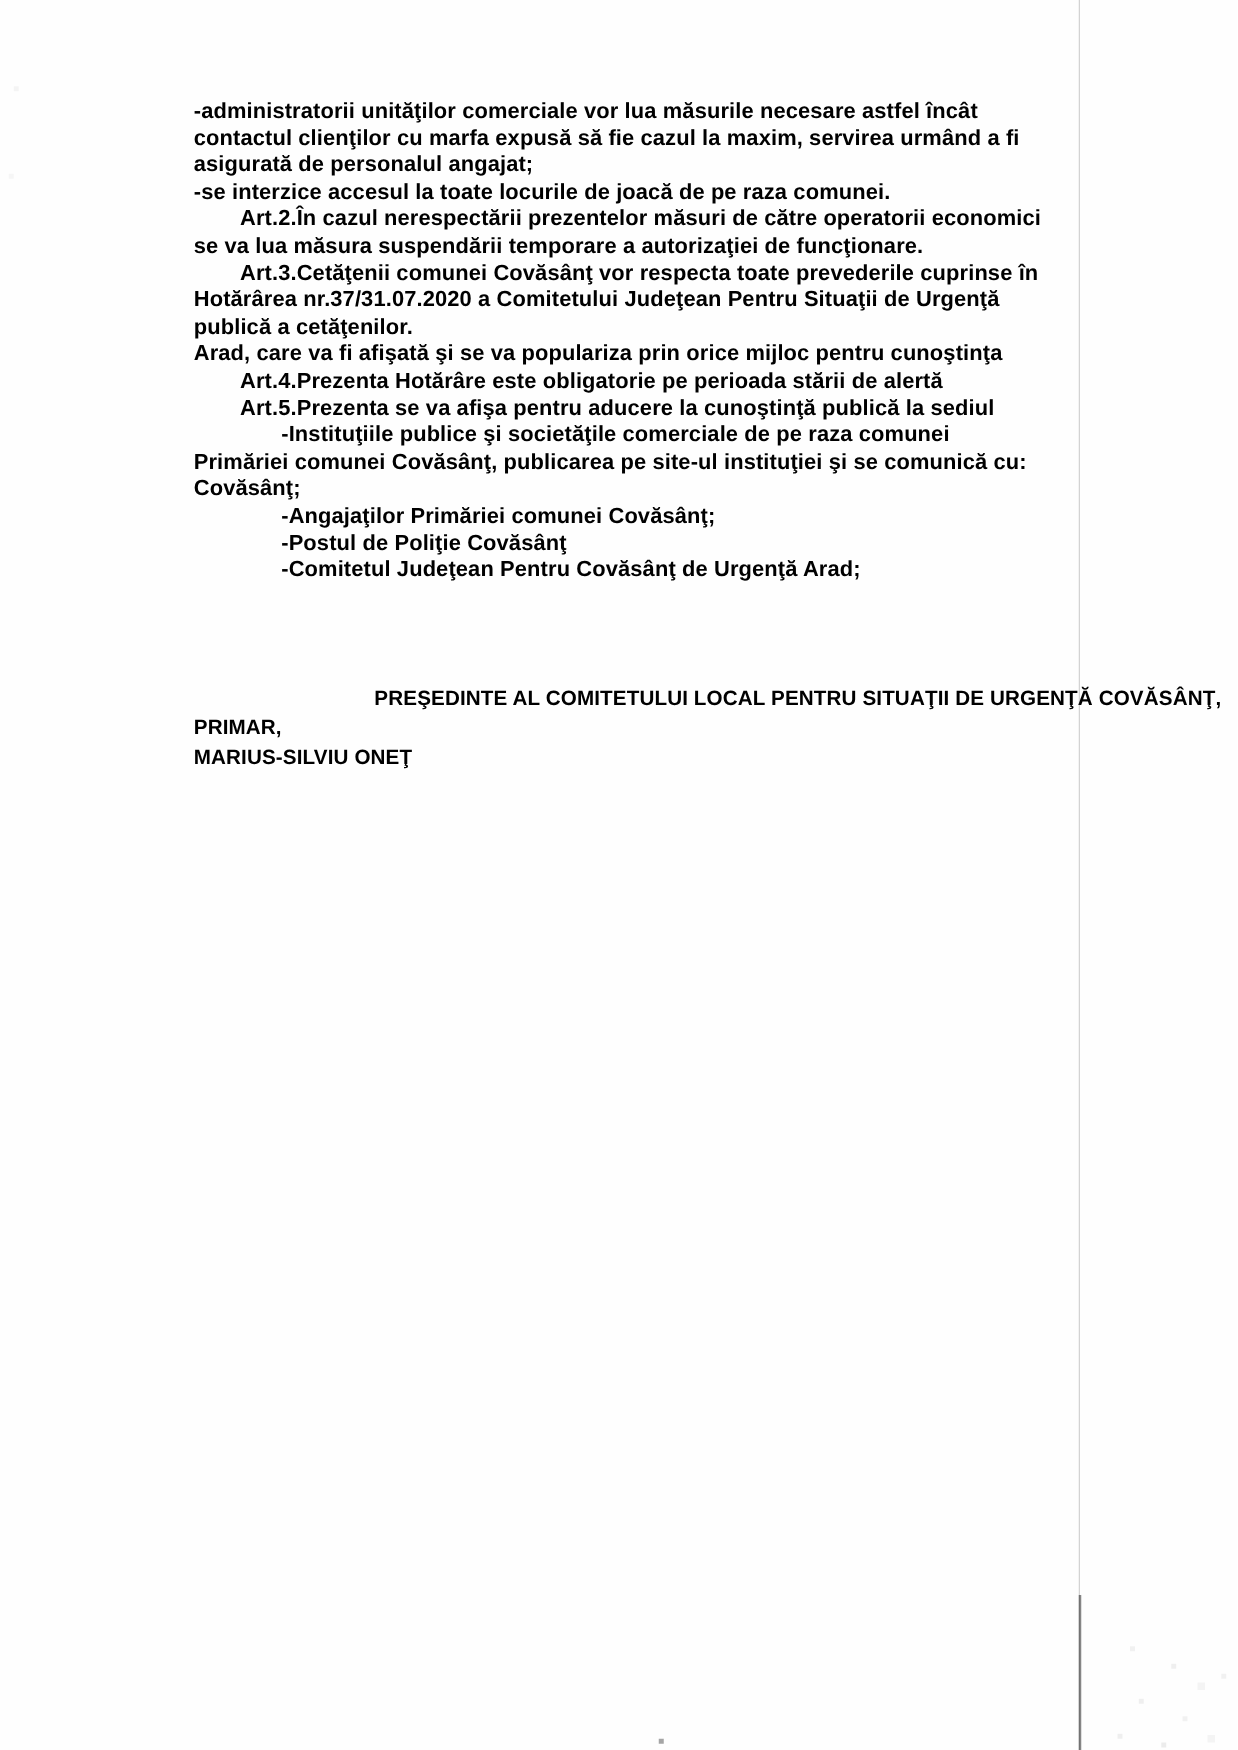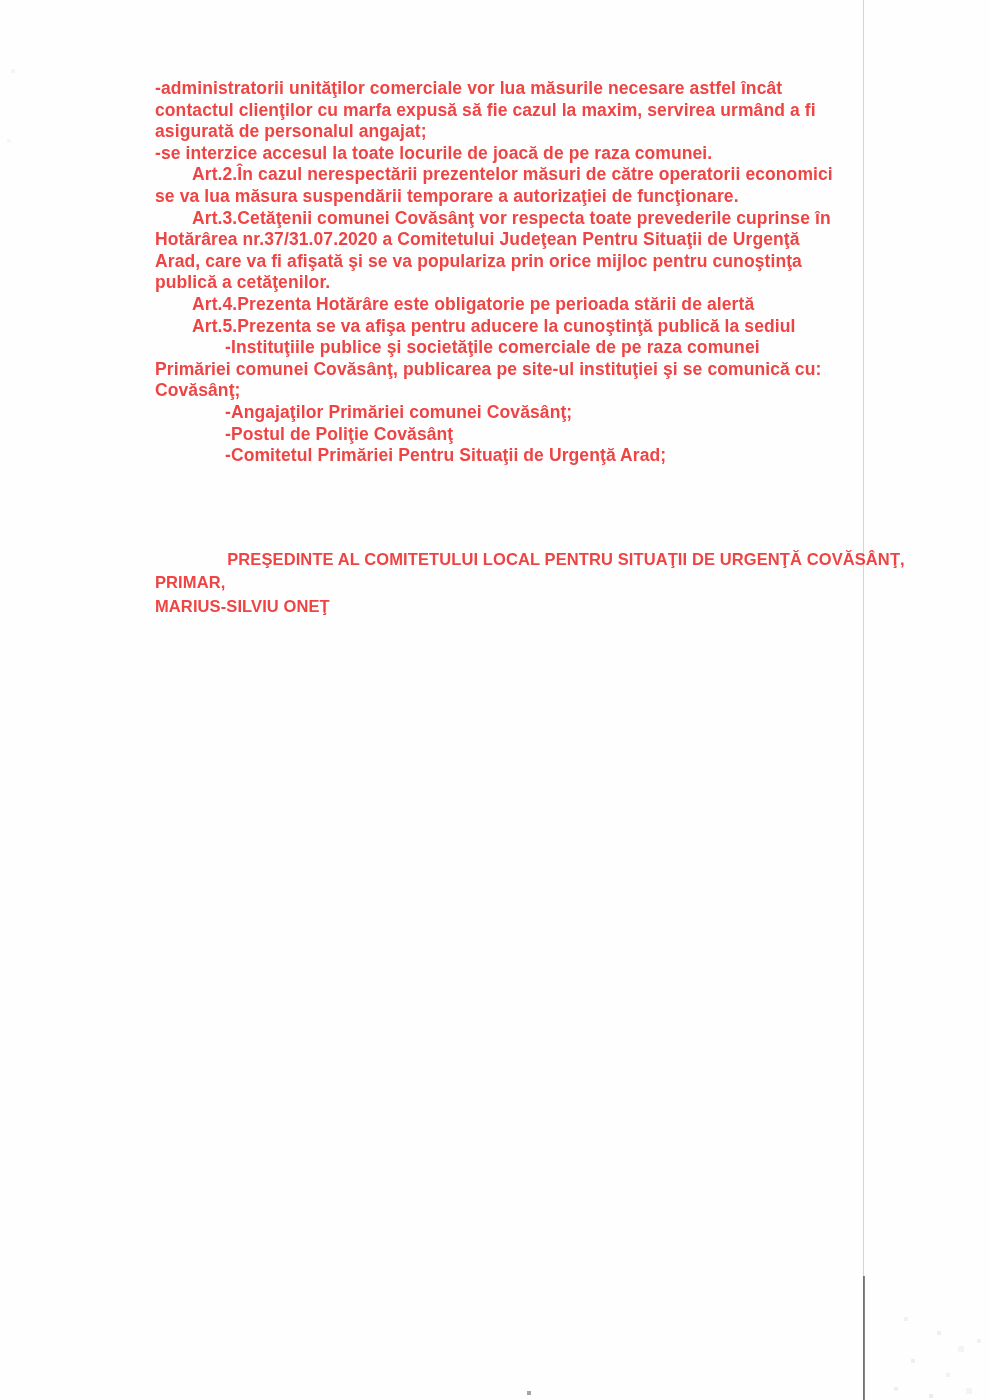--- a/index.html
+++ b/index.html
@@ -8,21 +8,21 @@
     background: #ffffff;
   }
   .page {
     position: relative;
     width: 990px;
     height: 1400px;
     background: #fefefe;
     overflow: hidden;
     font-family: "Liberation Sans", sans-serif;
     font-weight: 700;
-    color: #ef4444;
+    color: #000000;
     -webkit-font-smoothing: antialiased;
   }
   .doc-body {
     position: absolute;
     left: 155px;
     top: 78px;
     width: 805px;
     font-size: 17.5px;
     line-height: 21.6px;
     letter-spacing: 0.1px;
@@ -34,21 +34,21 @@
   .signature {
     position: absolute;
     left: 155px;
     top: 548px;
     width: 822px;
     font-size: 16.5px;
     line-height: 23.3px;
     letter-spacing: 0.1px;
     white-space: nowrap;
   }
-  .sig-first  { text-align: center; }
+  .sig-first  { text-align: right; }
   .sig-center { text-align: left; }
   
   .fold-line {
     position: absolute;
     left: 863px;
     top: 0;
     width: 1px;
     height: 1400px;
     background: rgba(60, 60, 60, 0.22);
   }
@@ -87,30 +87,30 @@
 
   <div class="doc-body">
     <div class="line">-administratorii unităţilor comerciale vor lua măsurile necesare astfel încât</div>
     <div class="line">contactul clienţilor cu marfa expusă să fie cazul la maxim, servirea urmând a fi</div>
     <div class="line">asigurată de personalul angajat;</div>
     <div class="line">-se interzice accesul la toate locurile de joacă de pe raza comunei.</div>
     <div class="line ind1">Art.2.În cazul nerespectării prezentelor măsuri de către operatorii economici</div>
     <div class="line">se va lua măsura suspendării temporare a autorizaţiei de funcţionare.</div>
     <div class="line ind1">Art.3.Cetăţenii comunei Covăsânţ vor respecta toate prevederile cuprinse în</div>
     <div class="line">Hotărârea nr.37/31.07.2020 a Comitetului Judeţean Pentru Situaţii de Urgenţă</div>
+    <div class="line">publică a cetăţenilor.</div>
     <div class="line">Arad, care va fi afişată şi se va populariza prin orice mijloc pentru cunoştinţa</div>
-    <div class="line">publică a cetăţenilor.</div>
     <div class="line ind1">Art.4.Prezenta Hotărâre este obligatorie pe perioada stării de alertă</div>
     <div class="line ind1">Art.5.Prezenta se va afişa pentru aducere la cunoştinţă publică la sediul</div>
     <div class="line ind2">-Instituţiile publice şi societăţile comerciale de pe raza comunei</div>
     <div class="line">Primăriei comunei Covăsânţ, publicarea pe site-ul instituţiei şi se comunică cu:</div>
     <div class="line">Covăsânţ;</div>
     <div class="line ind2">-Angajaţilor Primăriei comunei Covăsânţ;</div>
     <div class="line ind2">-Postul de Poliţie Covăsânţ</div>
-    <div class="line ind2">-Comitetul Primăriei Pentru Situaţii de Urgenţă Arad;</div>
+    <div class="line ind2">-Comitetul Judeţean Pentru Covăsânţ de Urgenţă Arad;</div>
   </div>
 
   <div class="signature">
     <div class="sig-first">PREŞEDINTE AL COMITETULUI LOCAL PENTRU SITUAŢII DE URGENŢĂ COVĂSÂNŢ,</div>
     <div class="sig-center">PRIMAR,</div>
     <div class="sig-center">MARIUS-SILVIU ONEŢ</div>
   </div>
 
   <div class="fold-line"></div>
   <div class="fold-line-dark"></div>

